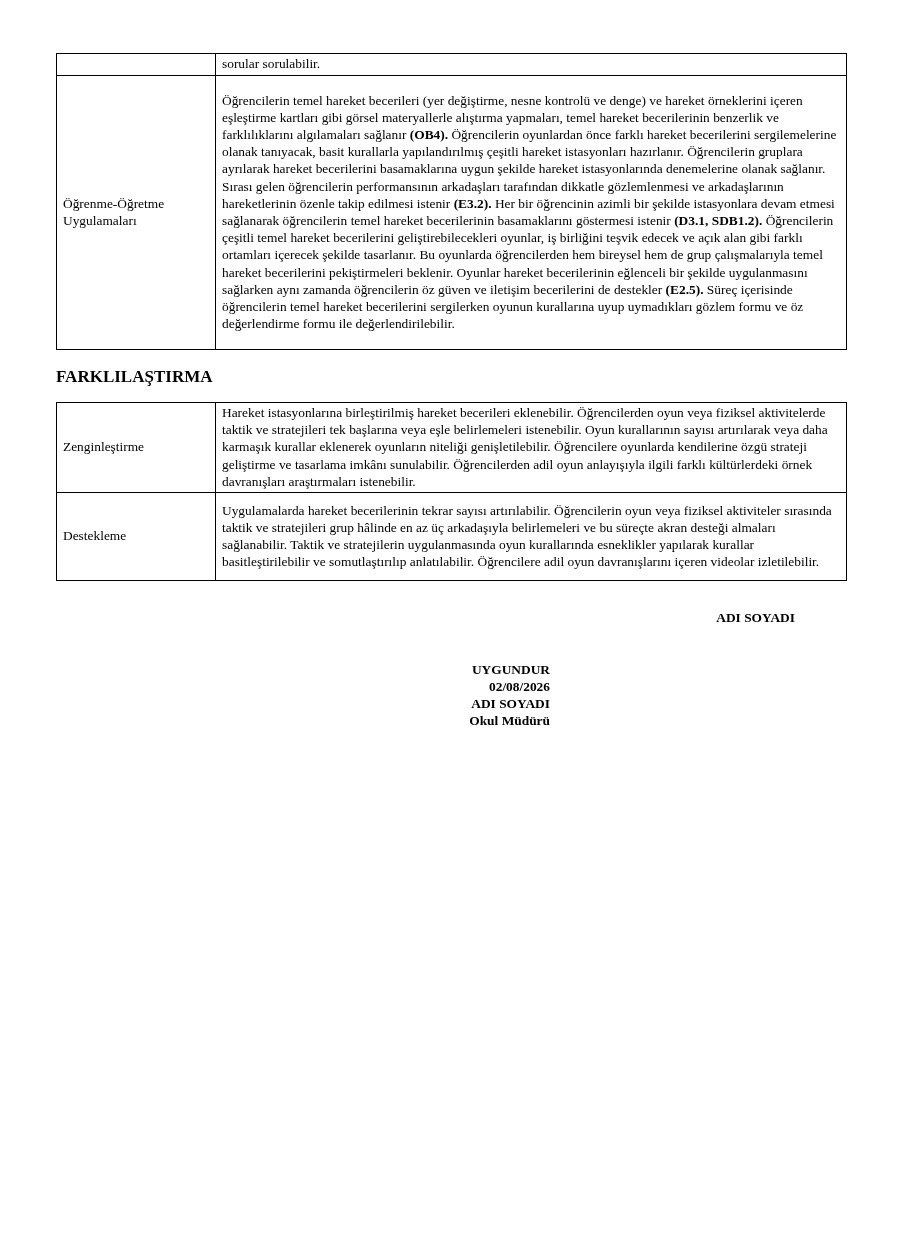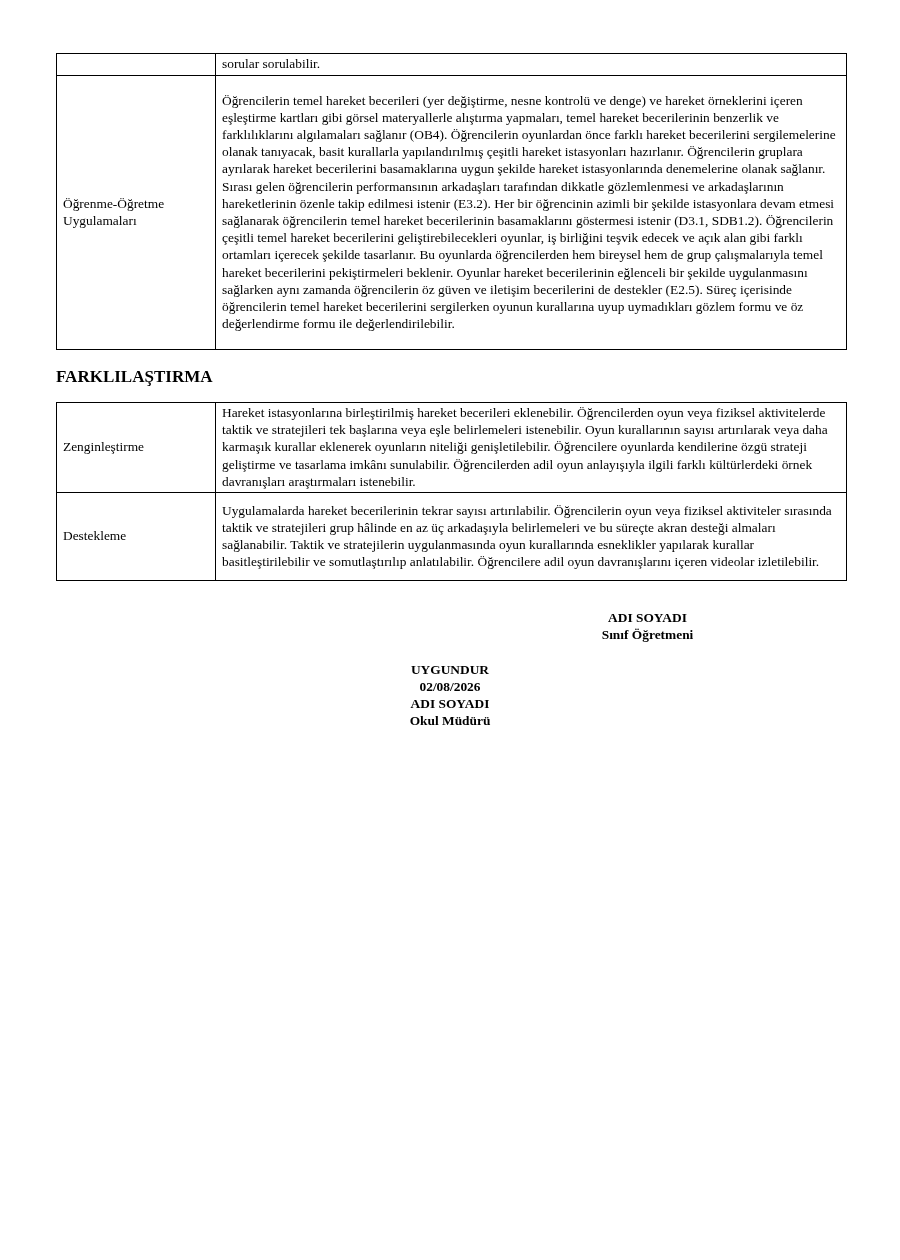--- a/index.html
+++ b/index.html
@@ -49,36 +49,36 @@
     font-weight: bold;
     font-size: 17px;
   }
   .table-two {
     position: absolute;
     left: 56px;
     top: 402px;
   }
   .sig-block {
     position: absolute;
-    text-align: center;
+    text-align: right;
     font-weight: bold;
     line-height: 17px;
     white-space: nowrap;
   }
   .sig-teacher {
     left: 500px;
     top: 609px;
     width: 295px;
   }
   .sig-approval {
     left: 350px;
     top: 661px;
     width: 200px;
   }
-  b { font-weight: normal; }
+  b { font-weight: bold; }
 </style>
 </head>
 <body>
 
 <div class="page">
 
   <table class="doc-table table-one">
     <colgroup>
         <col style="width:159px">
         <col style="width:631px">
@@ -109,21 +109,20 @@
     </tr>
     <tr>
       <td class="label-cell">Destekleme</td>
       <td class="text-cell" style="height:84px;">Uygulamalarda hareket becerilerinin tekrar sayısı artırılabilir. Öğrencilerin oyun veya fiziksel aktiviteler sırasında taktik ve stratejileri grup hâlinde en az üç arkadaşıyla belirlemeleri ve bu süreçte akran desteği almaları sağlanabilir. Taktik ve stratejilerin uygulanmasında oyun kurallarında esneklikler yapılarak kurallar basitleştirilebilir ve somutlaştırılıp anlatılabilir. Öğrencilere adil oyun davranışlarını içeren videolar izletilebilir.</td>
     </tr>
   </tbody>
     </table>
 
   <div class="sig-block sig-teacher">
     <div>ADI SOYADI</div>
-    <div>Sınıf Öğretmeni</div>
   </div>
 
   <div class="sig-block sig-approval">
     <div>UYGUNDUR</div>
     <div>02/08/2026</div>
     <div>ADI SOYADI</div>
     <div>Okul Müdürü</div>
   </div>
 
 </div>

